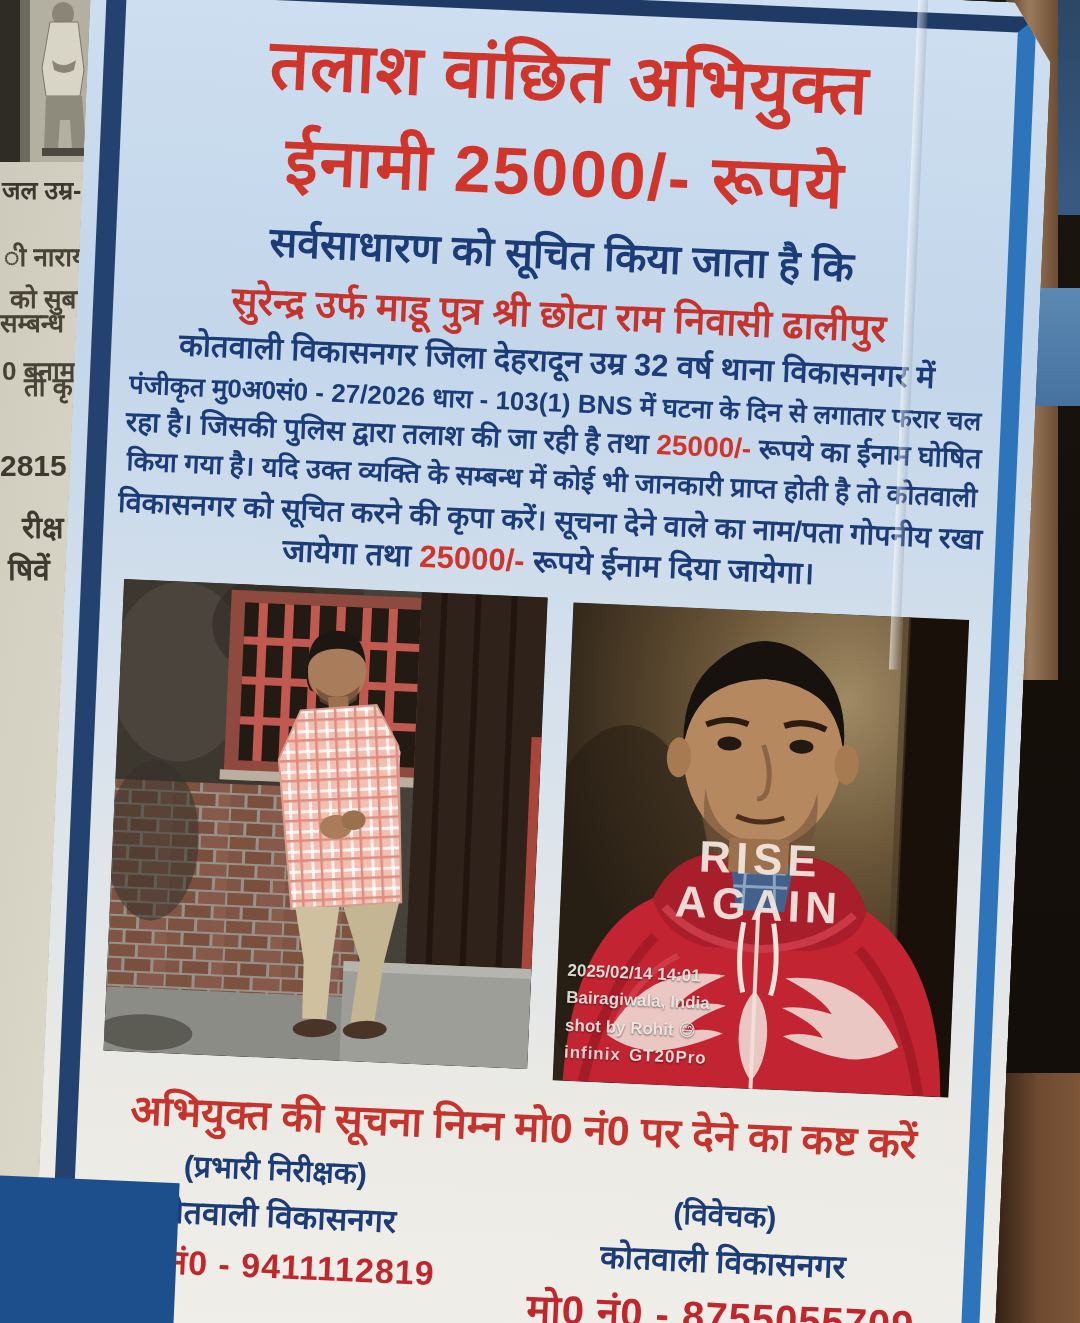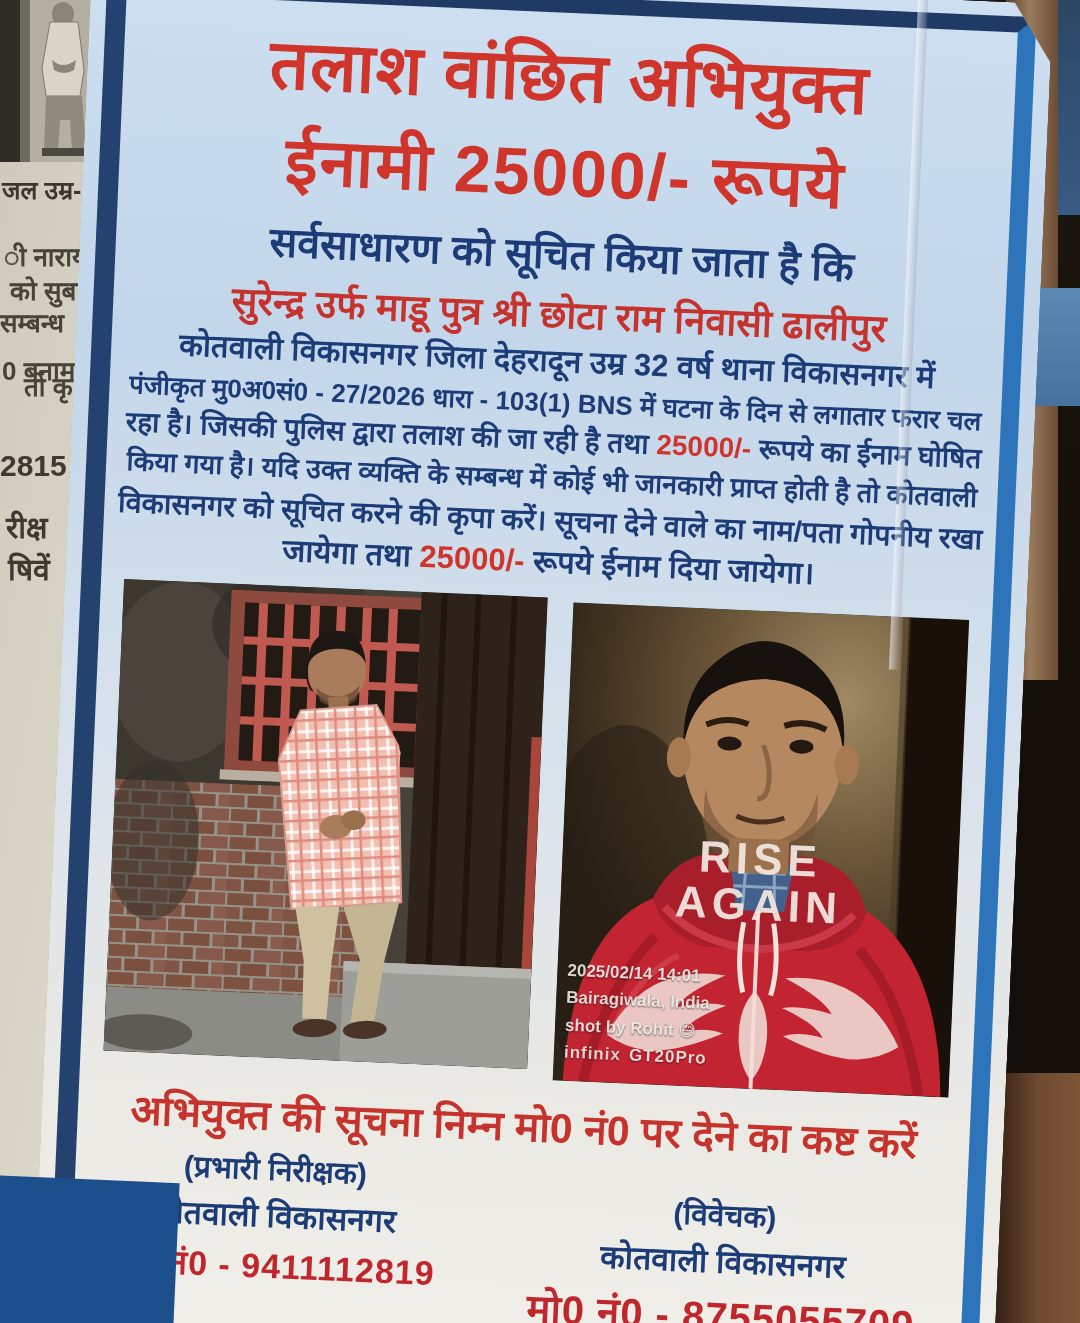--- a/index.html
+++ b/index.html
@@ -98,26 +98,26 @@
       <rect x="20" width="10" height="162" fill="#6d6a5f"></rect>
       <ellipse cx="63" cy="14" rx="11" ry="12" fill="#8a8577"></ellipse>
       <path d="M50 22 L78 22 L84 70 L80 96 L46 96 L42 68 Z" fill="#d9d5c6" stroke="#7c7869" stroke-width="1"></path>
       <path d="M52 60 q11 10 24 0 l-2 10 q-10 6 -20 0 Z" fill="#8a8577"></path>
       <path d="M46 96 L82 96 L86 150 L72 150 L70 120 L60 120 L58 150 L44 150 Z" fill="#8f8b7c"></path>
       <rect x="42" y="148" width="46" height="8" fill="#4b483f"></rect>
     </svg>
   </div>
   <div class="np-caption">जल उम्र-16</div>
   <div class="np-frag" style="left:4px;top:238px;">ी नाराय</div>
-  <div class="np-frag" style="left:10px;top:272px;">को सुबा</div>
+  <div class="np-frag" style="left:10px;top:280px;">को सुबा</div>
   <div class="np-frag" style="left:0;top:304px;">सम्बन्ध</div>
   <div class="np-frag" style="left:2px;top:352px;">0 बनाम</div>
   <div class="np-frag" style="left:24px;top:368px;">तो कृ</div>
   <div class="np-frag2" style="left:0px;top:449px;">2815</div>
-  <div class="np-frag2" style="left:6px;top:506px;">रीक्ष</div>
+  <div class="np-frag2" style="left:22px;top:506px;">रीक्ष</div>
   <div class="np-frag2" style="left:8px;top:548px;">षिवें</div>
 </div>
 
 <div class="poster">
   <div class="crease"></div>
   <div class="frame">
     <div class="content">
 
       <div class="title1 fit">तलाश वांछित अभियुक्त</div>
       <div class="title2 fit">ईनामी 25000/- रूपये</div>

